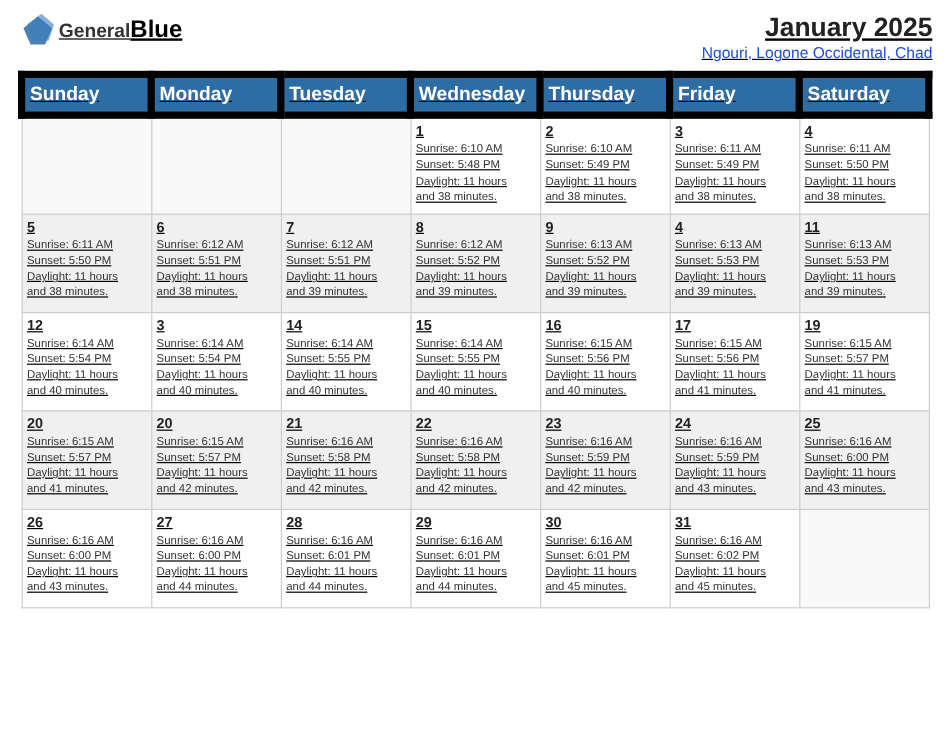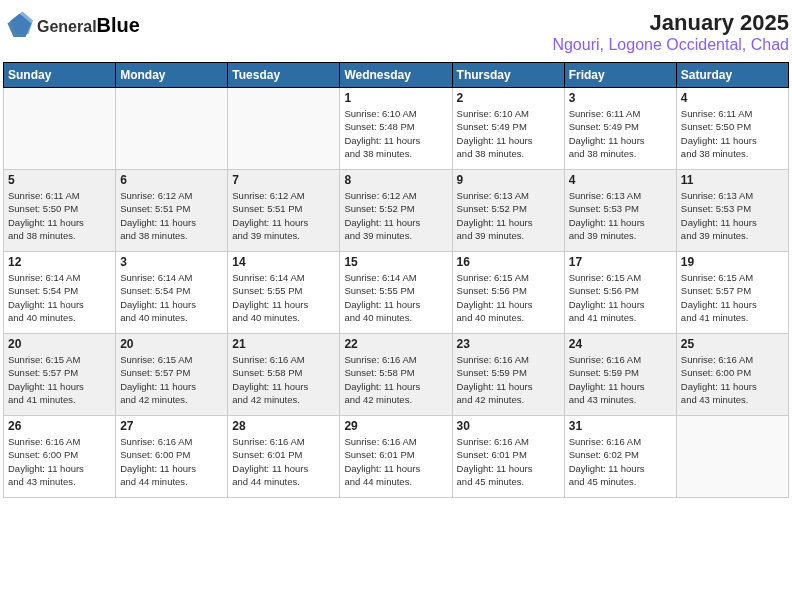--- a/index.html
+++ b/index.html
@@ -6,21 +6,22 @@
     body {
       width: 792px;
       height: 612px;
       font-family: Arial, sans-serif;
       background: #fff;
       overflow: hidden;
     }
     .container {
       width: 792px;
       height: 612px;
-      padding: 10px 3px;
+      padding: 10px 15px;
+      text-decoration: underline;
     }
     .header {
       display: flex;
       justify-content: space-between;
       align-items: flex-start;
       margin-bottom: 8px;
     }
     .logo {
       display: flex;
       align-items: center;
@@ -44,36 +45,36 @@
     }
     .title-block {
       text-align: right;
     }
     .title-month {
       font-size: 22px;
       font-weight: bold;
       color: #222;
     }
     .title-location {
-      font-size: 16px;
-      color: #8b5cf6;
+      font-size: 13px;
+      color: #1d4ed8;
     }
     .calendar-table {
       width: 100%;
       border-collapse: collapse;
       table-layout: fixed;
     }
     .calendar-table th {
       background-color: #2e6da4;
       color: white;
-      font-size: 12px;
+      font-size: 16px;
       font-weight: bold;
       padding: 5px 4px;
       text-align: left;
-      border: 1px solid #000000;
+      border: 6px solid #000000;
     }
     .calendar-table td {
       border: 1px solid #ccc;
       vertical-align: top;
       padding: 3px 4px;
       height: 82px;
       font-size: 10px;
       color: #333;
       background: #fff;
     }

